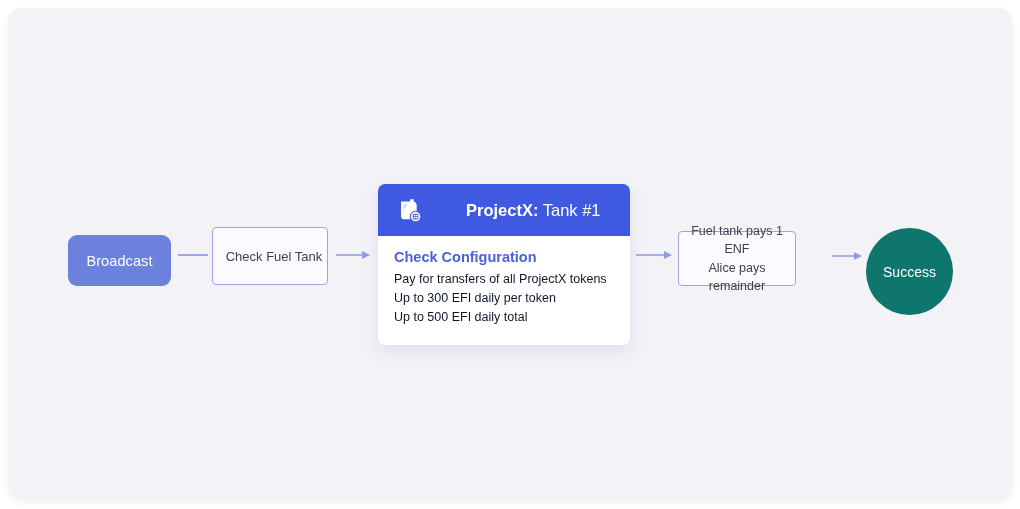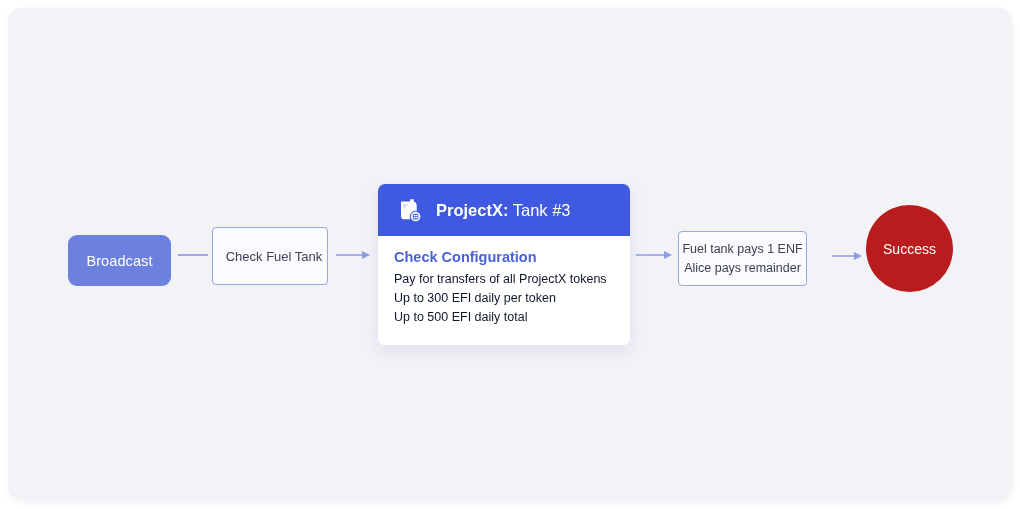--- a/index.html
+++ b/index.html
@@ -67,39 +67,39 @@
     border-radius: 4px;
     color: #3d4151;
     font-size: 13px;
     padding-left: 8px;
   }
 
   
   #node-fuel-pays {
     left: 678px;
     top: 231px;
-    width: 129px;
+    width: 118px;
     height: 55px;
     background: #fafaff;
     border: 1.2px solid #9aa6e8;
     border-radius: 4px;
     color: #3d4151;
     font-size: 12.5px;
     line-height: 1.45;
     flex-direction: column;
     justify-content: center;
   }
 
   
   #node-success {
     left: 866px;
-    top: 205px;
+    top: 228px;
     width: 87px;
     height: 87px;
-    background: #b91c1c;
+    background: #0f766e;
     border-radius: 50%;
     color: #ffffff;
     font-size: 14px;
     justify-content: center;
   }
 
   
   #card {
     position: absolute;
     left: 378px;
@@ -119,20 +119,21 @@
     background: #3f5ae0;
     box-sizing: border-box;
   }
   #card-header-title {
     color: #ffffff;
     font-size: 16.5px;
     white-space: nowrap;
   }
   #card-header-title .bold {
     font-weight: bold;
+    margin-left: 30px;
   }
   #card-body {
     padding: 13px 16px 18px 16px;
     background: #ffffff;
   }
   #card-body-heading {
     color: #4a62d8;
     font-weight: bold;
     font-size: 14.5px;
     margin-bottom: 5px;
@@ -199,21 +200,21 @@
         <circle cx="23.0" cy="23.0" r="6.3" fill="#3f5ae0"></circle>
         <circle cx="23.0" cy="23.0" r="5.1" fill="#ffffff"></circle>
         <rect x="20.0" y="20.0" width="6.0" height="6.0" rx="1.1" fill="#3f5ae0"></rect>
         <rect x="21.0" y="21.1" width="1.9" height="1.5" fill="#ffffff"></rect>
         <rect x="23.3" y="21.1" width="1.9" height="1.5" fill="#ffffff"></rect>
         <rect x="21.0" y="23.4" width="1.9" height="1.5" fill="#ffffff"></rect>
         <rect x="23.3" y="23.4" width="1.9" height="1.5" fill="#ffffff"></rect>
       </svg>
       <div id="card-header-title">
         <span class="bold">ProjectX:</span>
-        <span>Tank #3</span>
+        <span>Tank #1</span>
       </div>
     </div>
     <div id="card-body">
       <div id="card-body-heading">Check Configuration</div>
       <div class="card-line">Pay for transfers of all ProjectX tokens</div>
       <div class="card-line">Up to 300 EFI daily per token</div>
       <div class="card-line">Up to 500 EFI daily total</div>
     </div>
   </div>
 

